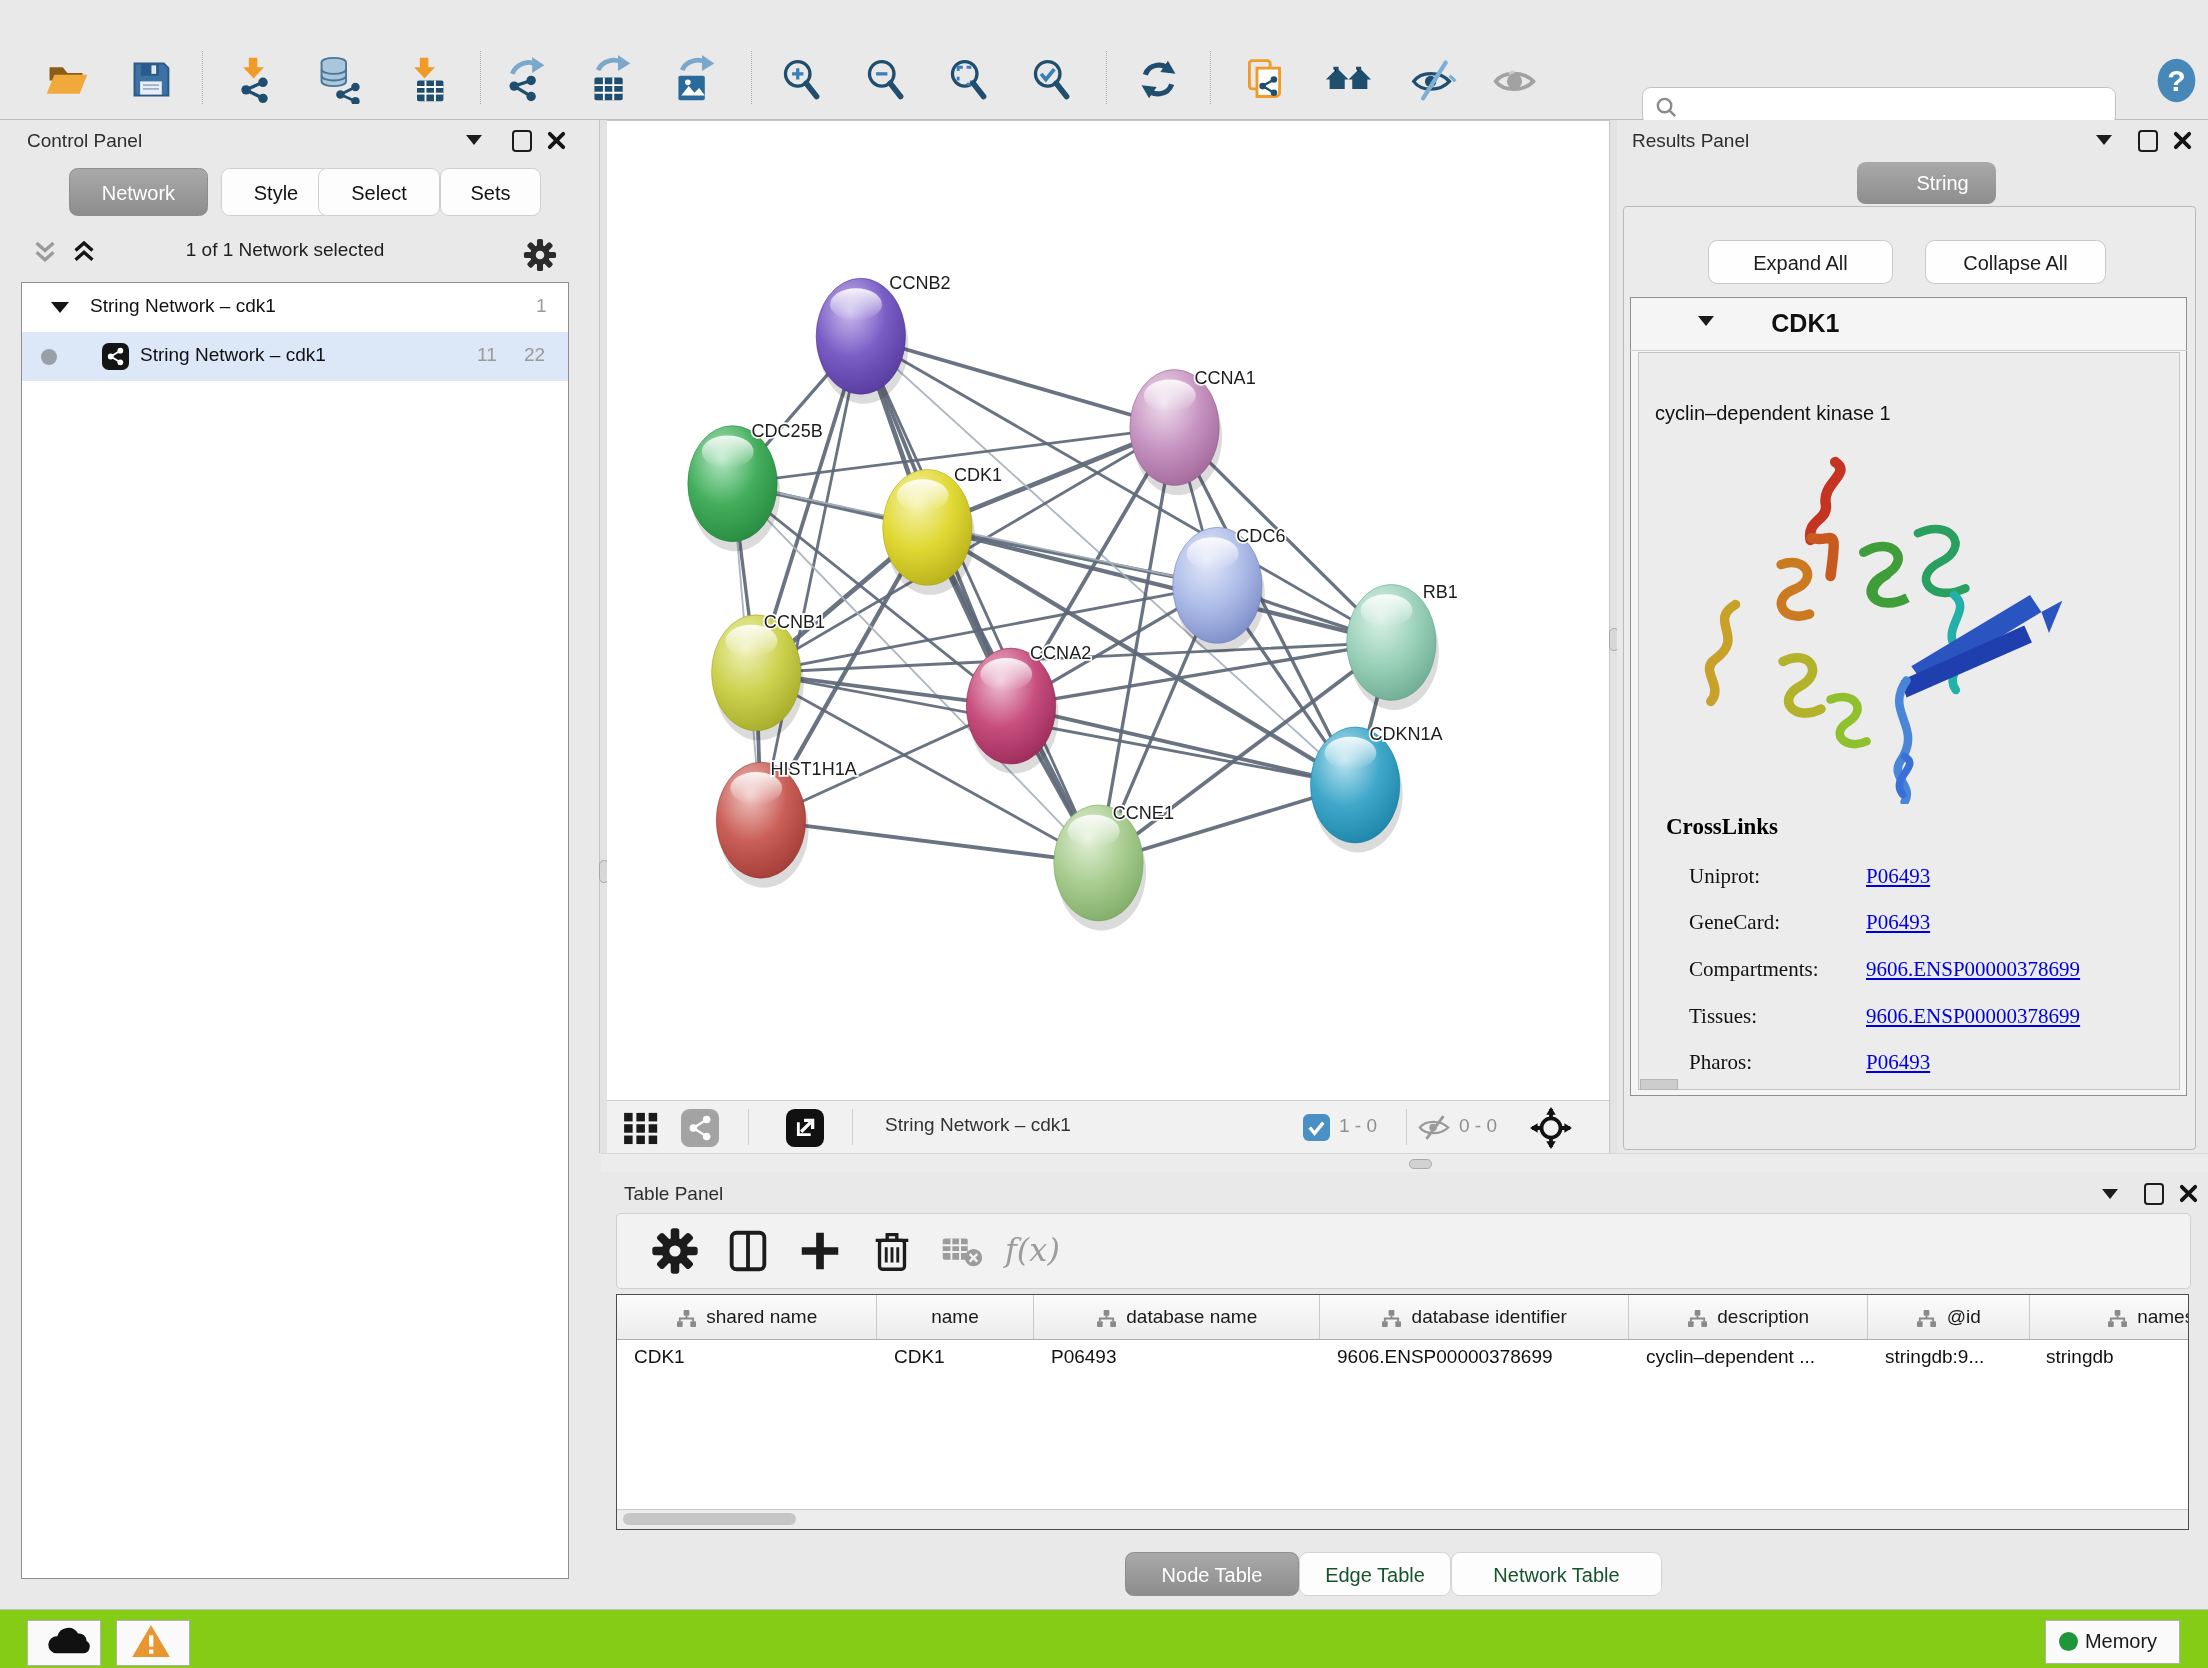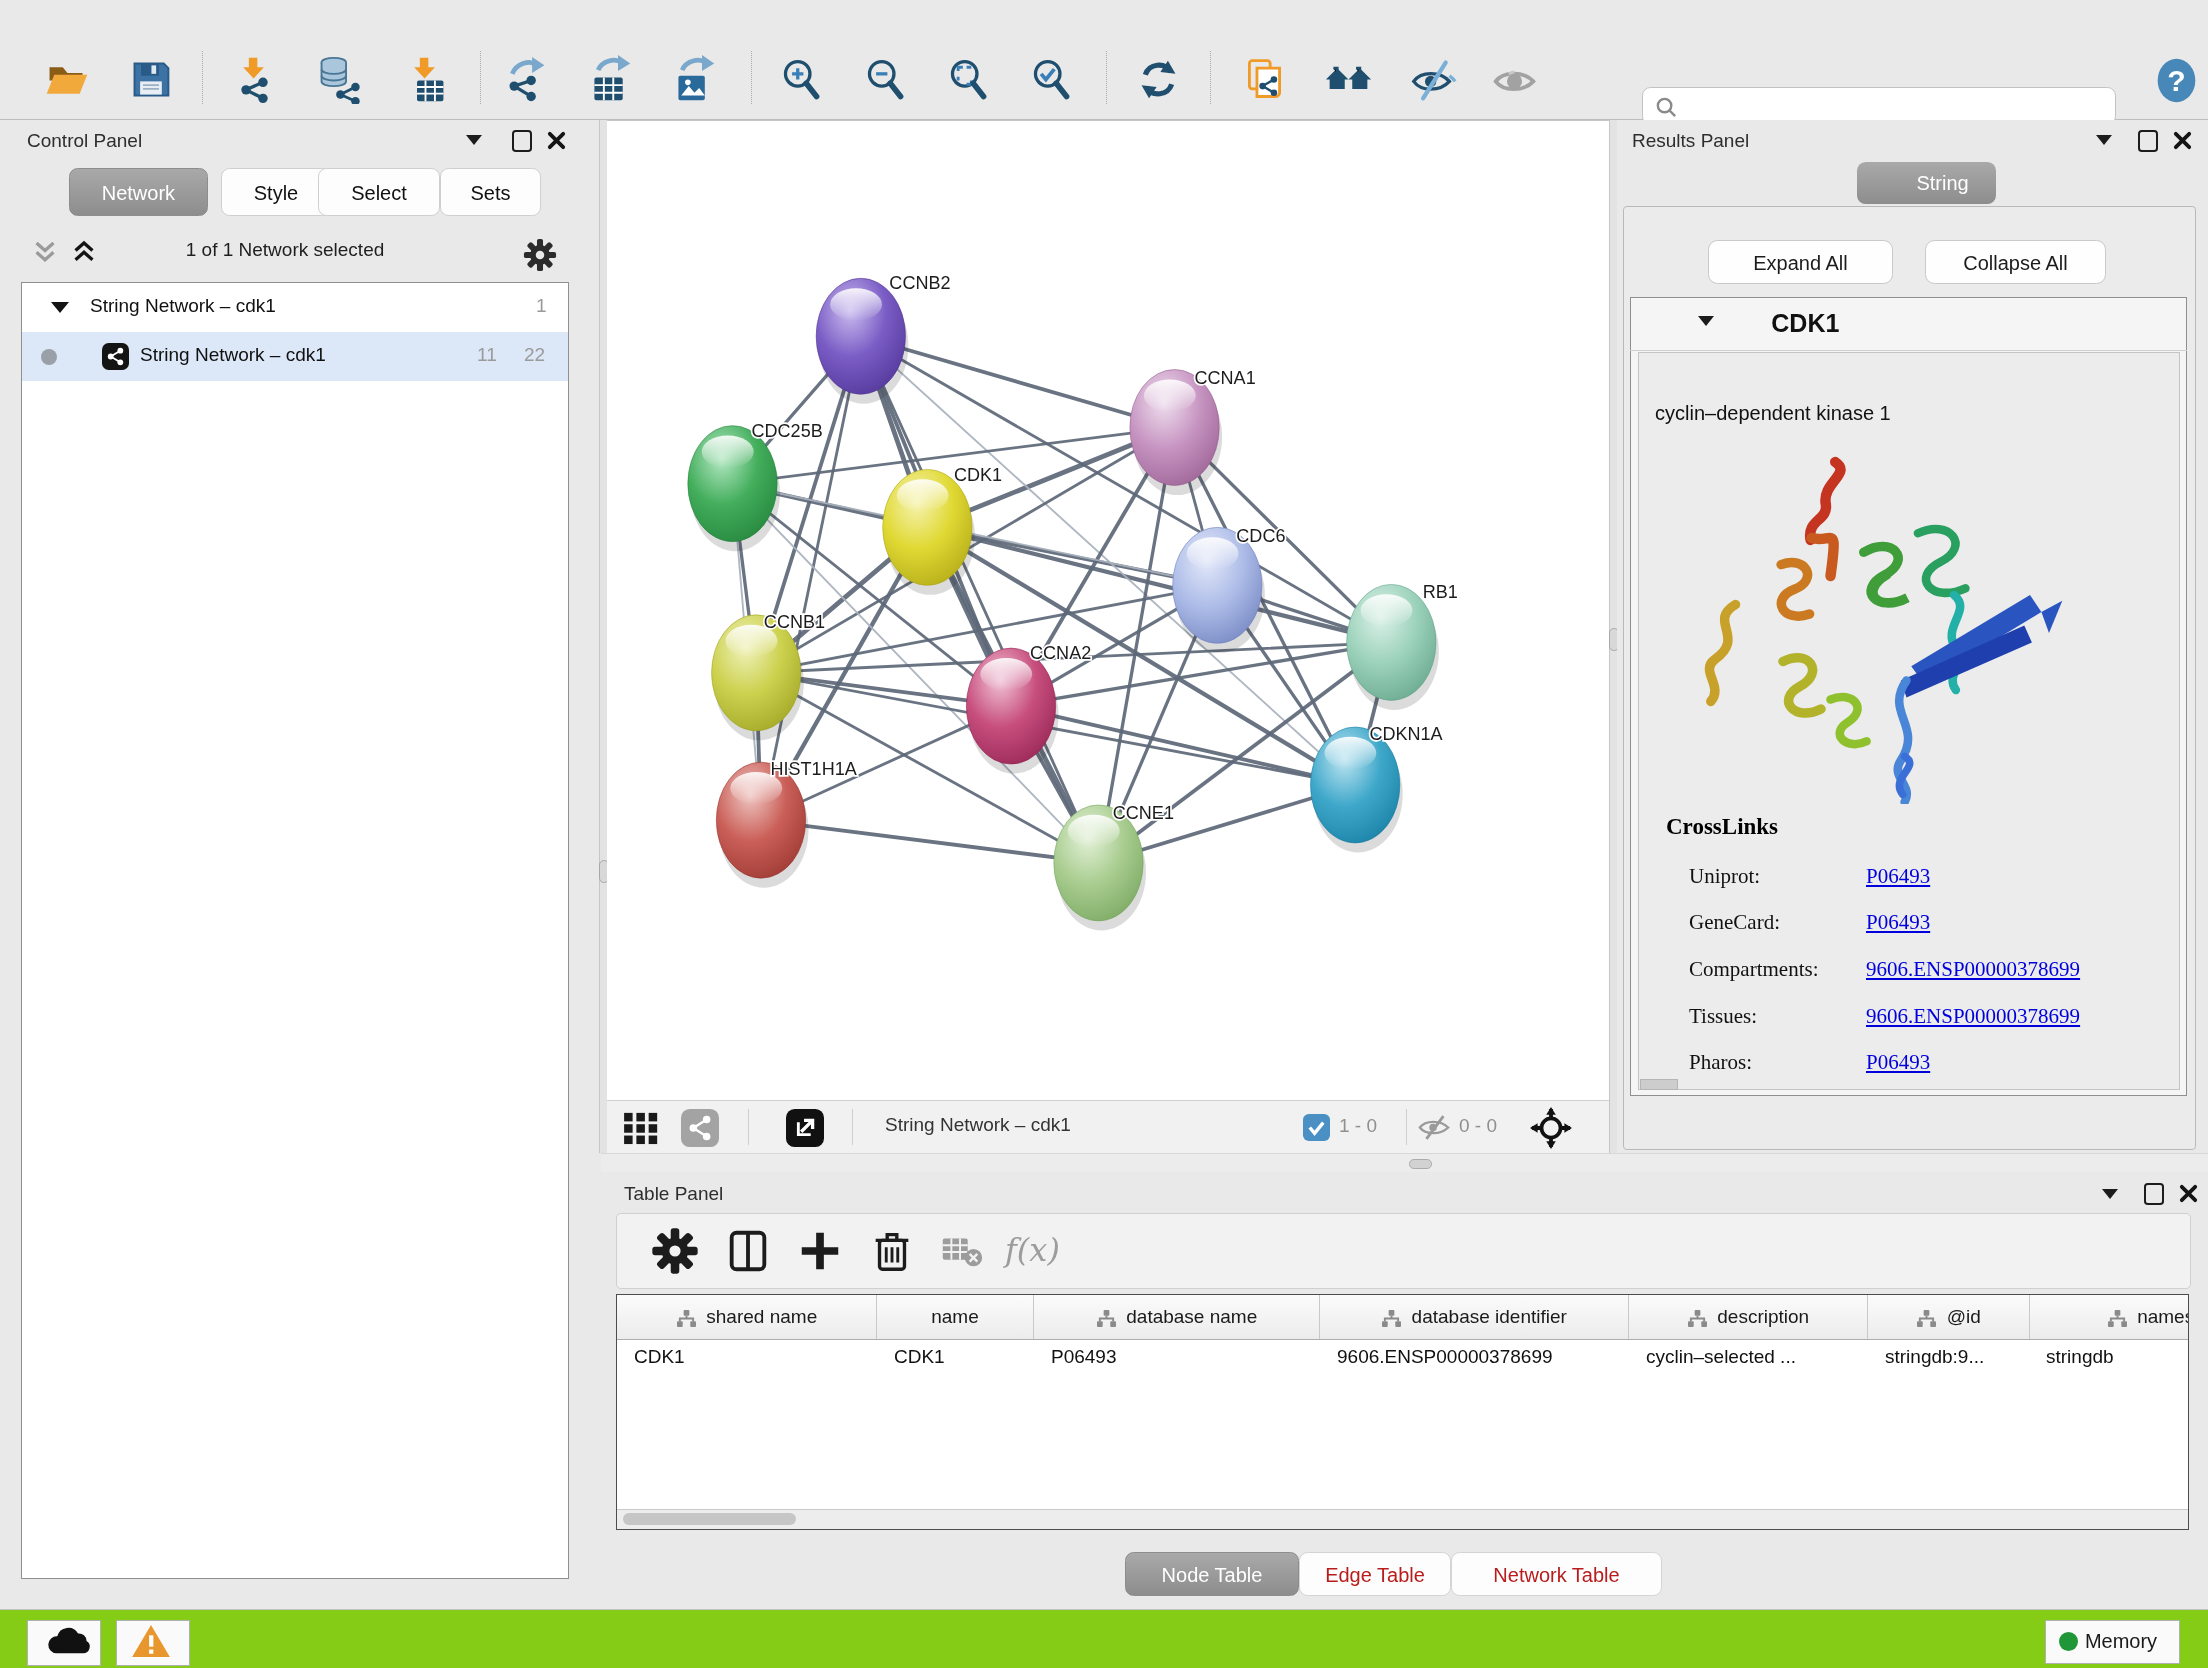--- a/index.html
+++ b/index.html
@@ -97,21 +97,21 @@
   .tp-th{position:absolute;top:0;height:44px;box-sizing:border-box;border-right:1px solid #c9c9c9;
     font-size:19px;color:#1a1a1a;text-align:center;line-height:44px;overflow:hidden;}
   .tp-th svg{vertical-align:-4.8px;margin-right:9.5px;}
   .tp-row{position:absolute;left:0;top:44px;height:36px;white-space:nowrap;}
   .tp-td{position:absolute;top:0;height:36px;line-height:36px;font-size:19px;color:#111;
     padding-left:17px;box-sizing:border-box;overflow:hidden;}
   .tp-hscroll{position:absolute;left:0;bottom:0;width:100%;height:19px;background:#ededed;border-top:1px solid #c9c9c9;}
   .tp-thumb{position:absolute;left:5.7px;top:2.9px;width:173px;height:12.4px;background:#c6c6c6;border-radius:6.7px;}
   .tp-tabs{position:absolute;left:524px;top:380px;height:44px;}
   .tp-tab{position:absolute;top:0;height:44px;background:#fdfdfd;border:1px solid #d4d4d4;
-    box-sizing:border-box;font-size:20px;text-align:center;line-height:44px;color:#b91c1c;border-radius:8.6px;}
+    box-sizing:border-box;font-size:20px;text-align:center;line-height:44px;color:#14532d;border-radius:8.6px;}
   .tp-tab.sel{background:linear-gradient(#a9a9a9,#8d8d8d);color:#fff;border-color:#8d8d8d;}
   
   .statusbar{position:absolute;left:0;top:1609px;width:2208px;height:59px;background:#84cc16;
     border-top:1px solid #c2c2c2;}
   .sb-btn{position:absolute;top:9.5px;width:72px;height:44px;background:#fafafa;border:1.9px solid #b0b0b0;}
   .memory-btn{position:absolute;left:2045px;top:9.5px;width:135px;height:44px;background:#fafafa;
     border:1.9px solid #b0b0b0;font-size:20px;line-height:40px;text-align:center;padding-left:17px;box-sizing:border-box;}
   .memory-dot{position:absolute;left:13.3px;top:11.4px;width:19px;height:19px;border-radius:50%;background:#1f9638;}
 </style>
 </head>
@@ -838,21 +838,21 @@
                 <rect x="15" y="13" width="6" height="6" rx="1"></rect>
                 <path d="M11 7v3M4 13v-3h14v3" stroke="#8a8a8a" stroke-width="2" fill="none"></path>
               </g>
             </svg><span>namespace</span></div>
         </div>
       <div class="tp-row" id="tp-row" style="width: 1698px;">
           <div class="tp-td" style="left: 0px; width: 260px;">CDK1</div>
           <div class="tp-td" style="left: 260px; width: 157px;">CDK1</div>
           <div class="tp-td" style="left: 417px; width: 286px;">P06493</div>
           <div class="tp-td" style="left: 703px; width: 309px;">9606.ENSP00000378699</div>
-          <div class="tp-td" style="left: 1012px; width: 239px;">cyclin–selected ...</div>
+          <div class="tp-td" style="left: 1012px; width: 239px;">cyclin–dependent ...</div>
           <div class="tp-td" style="left: 1251px; width: 162px;">stringdb:9...</div>
           <div class="tp-td" style="left: 1412px; width: 285px;">stringdb</div>
         </div>
       <div class="tp-hscroll">
         <div class="tp-thumb"></div>
       </div>
     </div>
 
     <div class="tp-tabs">
       <div class="tp-tab sel" style="left:0;width:174px">Node Table</div>

